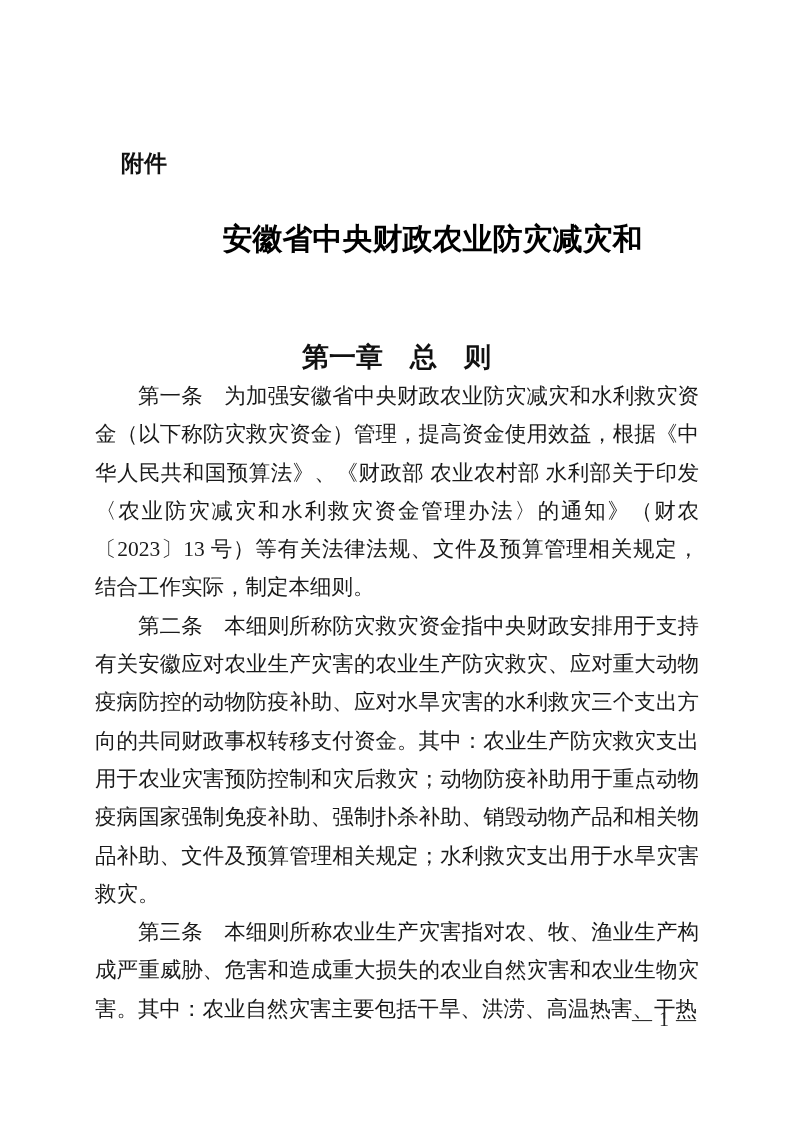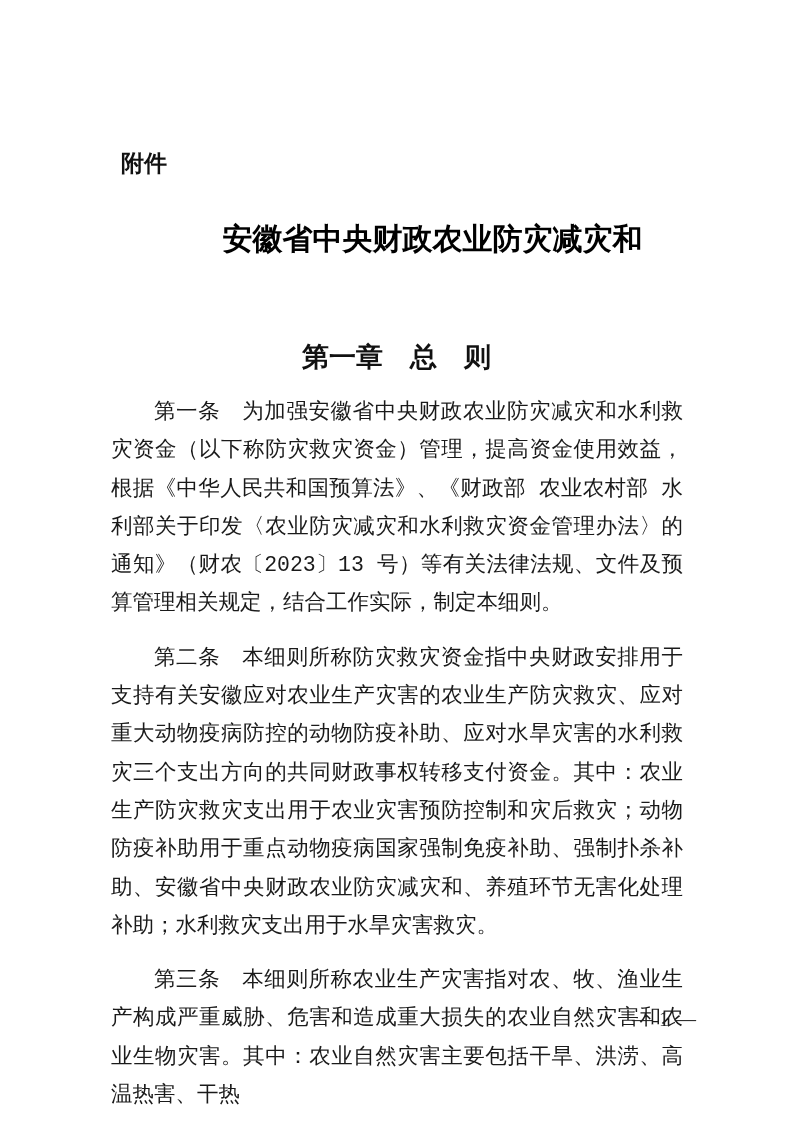--- a/index.html
+++ b/index.html
@@ -55,24 +55,23 @@
     top: 377px;
     left: 95px;
     width: 604px;
     font-size: 21.5px;
     line-height: 38.3px;
     text-align: justify;
     text-justify: inter-ideograph;
     color: #1a1a1a;
   }
   .body-text p {
-    margin: 16px;
+    margin: 0;
     padding: 0;
     text-indent: 2em;
-    font-family: Liberation Mono, monospace;
   }
   .page-number {
     position: absolute;
     top: 1008px;
     right: 96px;
     font-size: 20px;
     letter-spacing: 1px;
     color: #222;
   }
 </style>
@@ -84,19 +83,19 @@
   <div class="attachment-label">附件</div>
 
   <div class="doc-title">
     <div>安徽省中央财政农业防灾减灾和</div>
   </div>
 
   <div class="chapter-heading">第一章　总　则</div>
 
   <div class="body-text">
     <p>第一条　为加强安徽省中央财政农业防灾减灾和水利救灾资金（以下称防灾救灾资金）管理，提高资金使用效益，根据《中华人民共和国预算法》、《财政部 农业农村部 水利部关于印发〈农业防灾减灾和水利救灾资金管理办法〉的通知》（财农〔2023〕13 号）等有关法律法规、文件及预算管理相关规定，结合工作实际，制定本细则。</p>
-    <p>第二条　本细则所称防灾救灾资金指中央财政安排用于支持有关安徽应对农业生产灾害的农业生产防灾救灾、应对重大动物疫病防控的动物防疫补助、应对水旱灾害的水利救灾三个支出方向的共同财政事权转移支付资金。其中：农业生产防灾救灾支出用于农业灾害预防控制和灾后救灾；动物防疫补助用于重点动物疫病国家强制免疫补助、强制扑杀补助、安徽省中央财政农业防灾减灾和、养殖环节无害化处理补助；水利救灾支出用于水旱灾害救灾。</p>
+    <p>第二条　本细则所称防灾救灾资金指中央财政安排用于支持有关安徽应对农业生产灾害的农业生产防灾救灾、应对重大动物疫病防控的动物防疫补助、应对水旱灾害的水利救灾三个支出方向的共同财政事权转移支付资金。其中：农业生产防灾救灾支出用于农业灾害预防控制和灾后救灾；动物防疫补助用于重点动物疫病国家强制免疫补助、强制扑杀补助、销毁动物产品和相关物品补助、文件及预算管理相关规定；水利救灾支出用于水旱灾害救灾。</p>
     <p>第三条　本细则所称农业生产灾害指对农、牧、渔业生产构成严重威胁、危害和造成重大损失的农业自然灾害和农业生物灾害。其中：农业自然灾害主要包括干旱、洪涝、高温热害、干热</p>
   </div>
 
   <div class="page-number">— 1 —</div>
 
 </div>
 
 </body></html>

